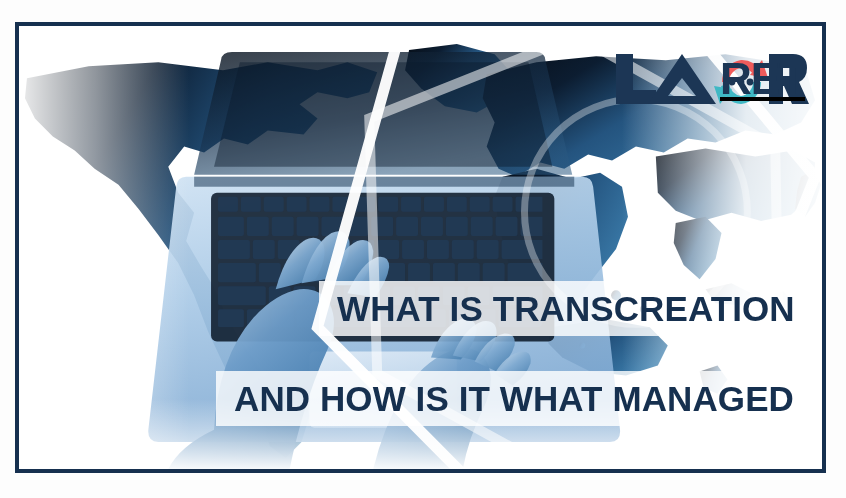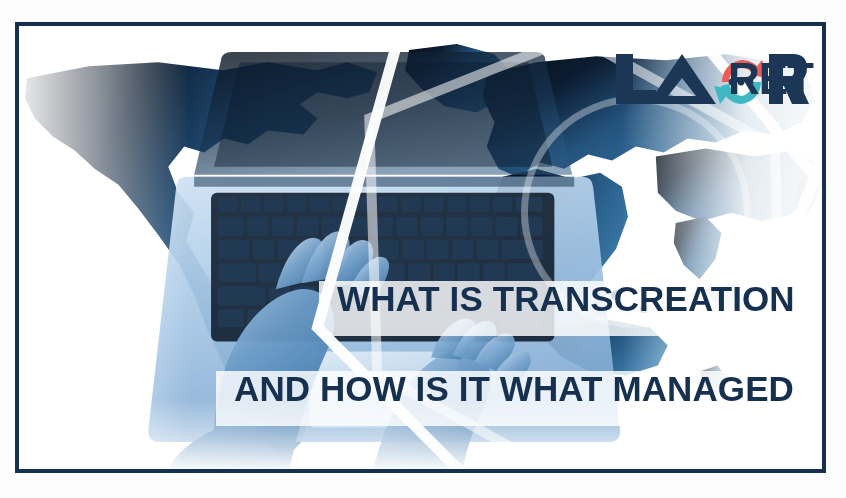--- a/index.html
+++ b/index.html
@@ -55,21 +55,21 @@
   
   #logo{
     position:absolute;z-index:8;right:10px;top:22px;
     display:flex;align-items:center;
   }
   #logo svg{display:block;}
 
   
   .headline-band{
     position:absolute;z-index:7;
-    display:flex;
+    display:flex;align-items:center;
     background:rgba(255,255,255,.82);
     padding:0 30px 0 18px;
     box-sizing:border-box;
   }
   .headline-band .headline-text{
     font-family:"Liberation Sans", sans-serif;
     font-weight:bold;
     font-size:35px;
     letter-spacing:.1px;
     line-height:1;
@@ -335,23 +335,23 @@
         <g fill="#1c3655">
 
           <path d="M158,6 L182,6 Q196,6 196,20 Q196,30 188,34 L198,56 L181,56
                    L173,38 L172,38 L172,56 L158,56 Z
                    M172,18 L172,28 L180,28 Q183,28 183,23 Q183,18 180,18 Z" transform="translate(-1,0)"></path>
         </g>
       </svg>
       <svg width="0" height="0"></svg>
     </div>
 
-    <div style="position:absolute;z-index:9;right:9px;top:22px;width:200px;height:62px;
+    <div style="position:absolute;z-index:9;right:17px;top:22px;width:200px;height:62px;
                 display:flex;align-items:center;justify-content:flex-start;
-                font-size:0;pointer-events:none;">
+                font-size:0;pointer-events:none;text-decoration:underline;">
       <span style="display:inline-block;width:104px;"></span>
       <span style="display:inline-block;width:52px;"></span>
       <span style="font-family:'Liberation Sans',sans-serif;font-weight:bold;font-size:44px;
                    color:#1c3655;letter-spacing:-1px;line-height:1;">RET</span>
     </div>
 
     <div class="headline-band" id="band-line-1">
       <span class="headline-text">WHAT IS TRANSCREATION</span>
     </div>
 

